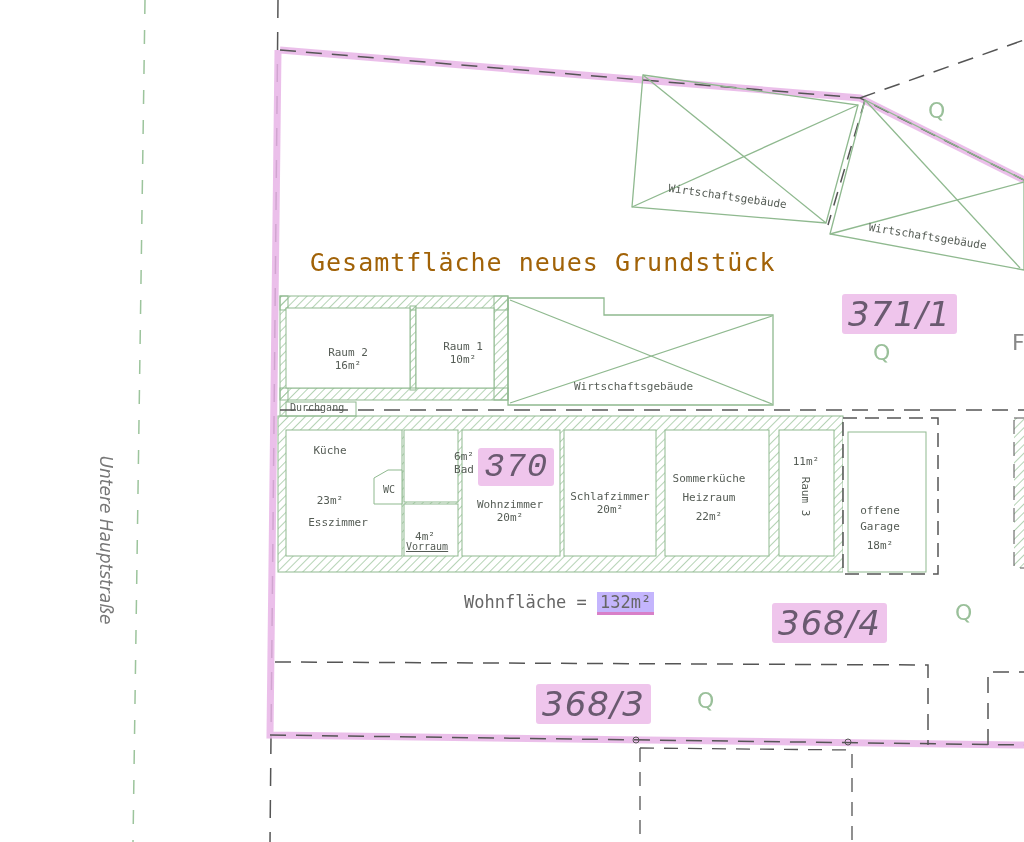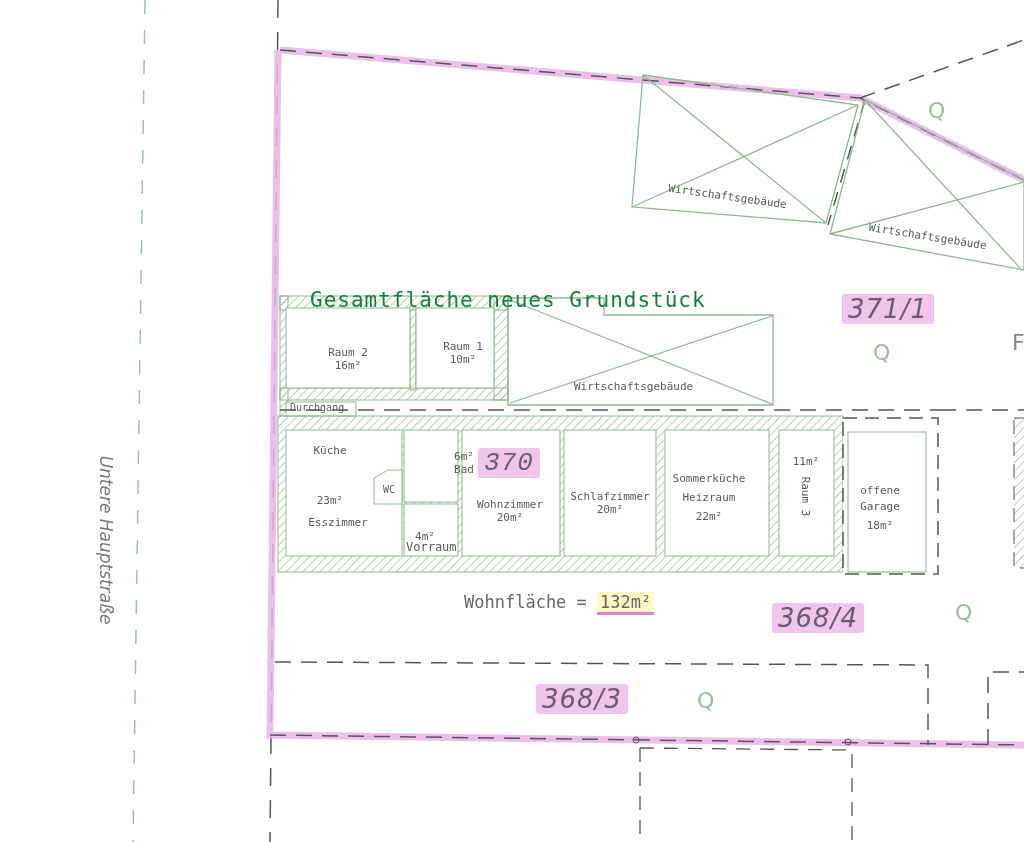--- a/index.html
+++ b/index.html
@@ -1,24 +1,24 @@
 <!DOCTYPE html>
 <html><head>
 <meta charset="utf-8">
 <style>
   html, body { margin:0; padding:0; background:#ffffff; }
   body { width:1024px; height:842px; overflow:hidden; position:relative; font-family:"DejaVu Sans Mono", monospace; }
   #plan { position:absolute; left:0; top:0; width:1024px; height:842px; }
   .lbl { position:absolute; color:#555c55; font-family:"DejaVu Sans Mono", monospace; font-size:11px; line-height:13px; text-align:center; white-space:nowrap; }
   .lbl-sm { font-size:10px; line-height:8px; }
-  .parcel { position:absolute; font-family:"DejaVu Sans", sans-serif; font-style:italic; font-size:26px; color:#6a5a70; padding:0 6px; background:rgba(225,150,220,0.55); border-radius:3px; letter-spacing:1px; }
+  .parcel { position:absolute; font-family:"DejaVu Sans", sans-serif; font-style:italic; font-size:34px; color:#6a5a70; padding:0 6px; background:rgba(225,150,220,0.55); border-radius:3px; letter-spacing:1px; }
   .q { position:absolute; font-family:"DejaVu Sans", sans-serif; font-size:22px; color:#9ac09a; }
-  .title { position:absolute; left:310px; top:248px; font-family:"DejaVu Sans Mono", monospace; font-size:21px; color:#15803d; letter-spacing:1px;margin-top:40px; }
+  .title { position:absolute; left:310px; top:248px; font-family:"DejaVu Sans Mono", monospace; font-size:25px; color:#a16207; letter-spacing:1px; }
   .wohn { position:absolute; left:464px; top:592px; font-family:"DejaVu Sans Mono", monospace; font-size:17px; color:#666; }
-  .wohn-val { background:#fef9c3; padding:0 3px; color:#666; border-bottom:3px solid #d880c8; }
+  .wohn-val { background:#c4b5fd; padding:0 3px; color:#666; border-bottom:3px solid #d880c8; }
   .street { position:absolute; left:22px; top:530px; transform:rotate(90deg); transform-origin:center; font-family:"DejaVu Sans", sans-serif; font-style:italic; font-size:17px; color:#777; white-space:nowrap; }
   .rot { transform:rotate(90deg); display:inline-block; }
 </style>
 </head>
 <body>
 
 <svg id="plan" viewBox="0 0 1024 842" xmlns="http://www.w3.org/2000/svg">
   <defs>
     <pattern id="hatch" width="6" height="6" patternUnits="userSpaceOnUse" patternTransform="rotate(45)">
       <line x1="0" y1="0" x2="0" y2="6" stroke="#9cc49c" stroke-width="1.5"></line>
@@ -119,36 +119,36 @@
 <div class="lbl" style="left:290px;top:444px;width:80px;">Küche</div>
 <div class="lbl" style="left:290px;top:494px;width:80px;">23m²</div>
 <div class="lbl" style="left:290px;top:516px;width:96px;">Esszimmer</div>
 <div class="lbl" style="left:378px;top:483px;width:22px;font-size:10px;text-align:center;">WC</div>
 <div class="lbl" style="left:406px;top:450px;width:50px;padding-left:33px;">
   <div>6m²</div>
     <div>Bad</div>
 </div>
 <div class="lbl" style="left:406px;top:530px;width:38px;">
   <div>4m²</div>
-    <div class="lbl-sm" style="font-size:12px;">Vorraum</div>
+    <div class="lbl-sm" style="font-size:10px;text-decoration:underline;">Vorraum</div>
 </div>
 <div class="lbl" style="left:464px;top:498px;width:92px;">
   <div>Wohnzimmer</div>
     <div>20m²</div>
 </div>
 <div class="lbl" style="left:562px;top:490px;width:96px;">
   <div>Schlafzimmer</div>
     <div>20m²</div>
 </div>
 <div class="lbl" style="left:667px;top:472px;width:84px;text-align:center;">
   <div>Sommerküche</div>
   <div style="margin-top:6px;">Heizraum</div>
   <div style="margin-top:6px;">22m²</div>
 </div>
 <div class="lbl" style="left:781px;top:455px;width:50px;">11m²</div>
 <div class="lbl" style="left:781px;top:490px;width:50px;">
   <span class="rot">Raum 3</span>
 </div>
-<div class="lbl" style="left:850px;top:484px;width:60px;">
+<div class="lbl" style="left:850px;top:504px;width:60px;">
   <div>offene</div>
   <div style="margin-top:3px;">Garage</div>
   <div style="margin-top:6px;">18m²</div>
 </div>
 
 </body></html>

